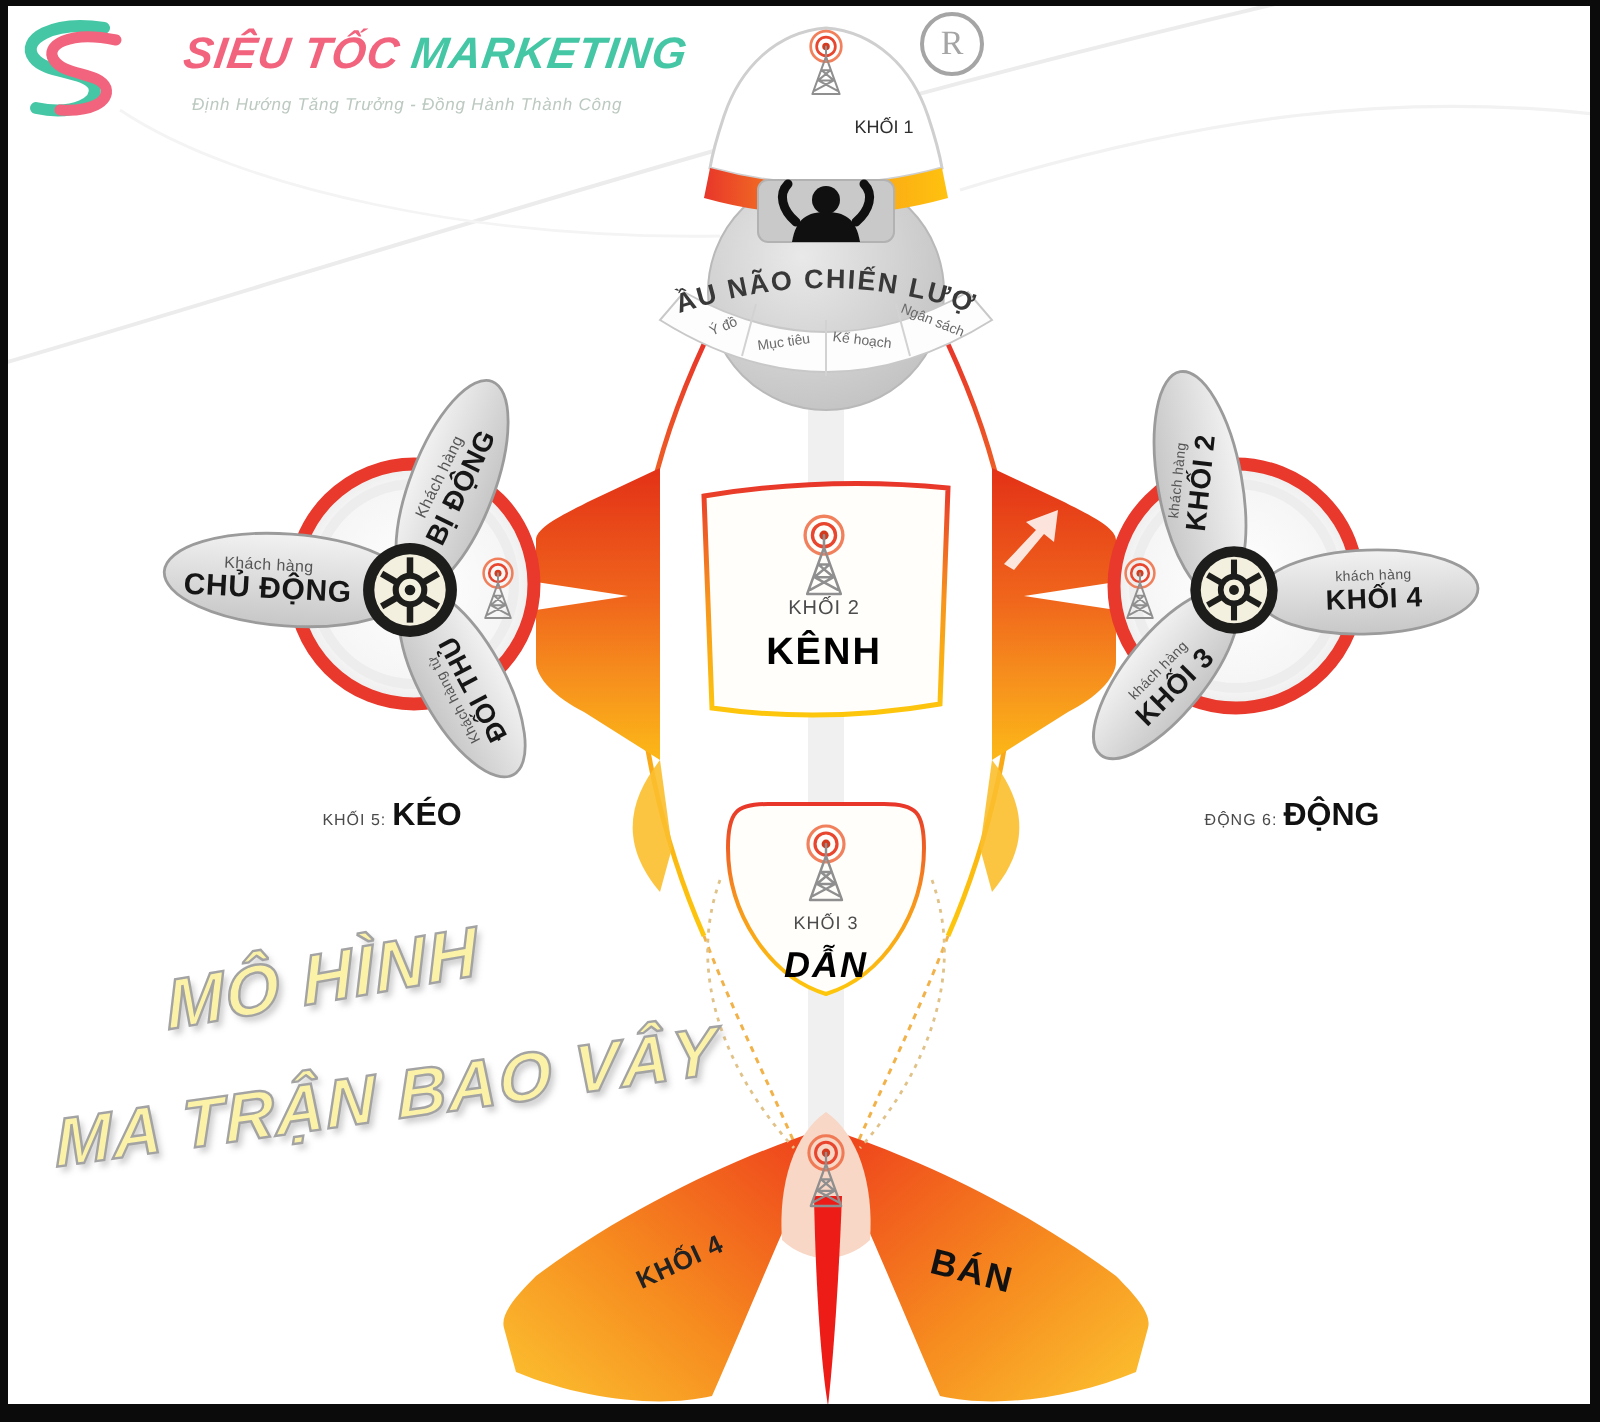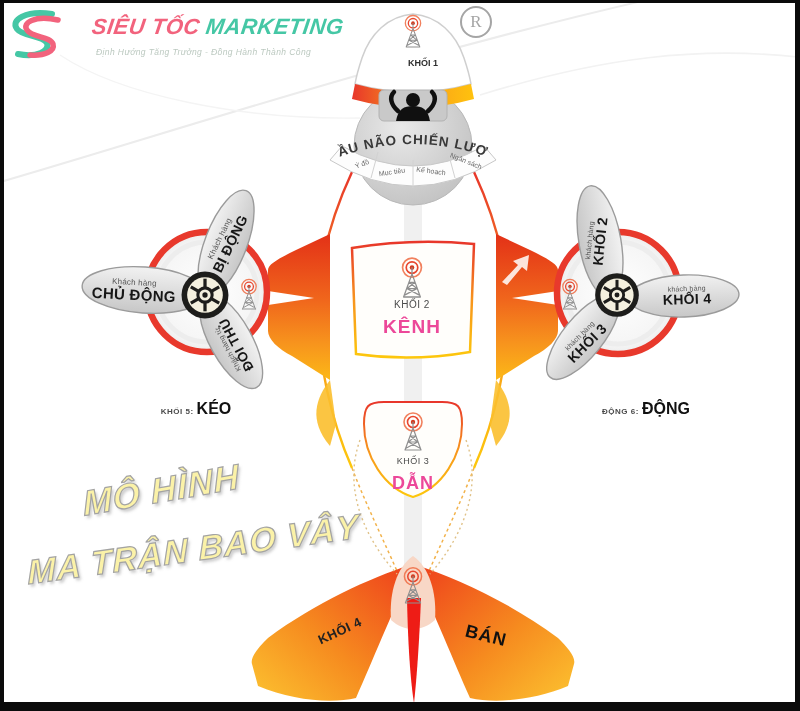--- a/index.html
+++ b/index.html
@@ -14,24 +14,24 @@
   #frame-right{right:0;top:0;width:5px;height:711px;}
   svg{position:absolute;left:0;top:0;}
   .lbl{
     position:absolute;transform:translate(-50%,-50%);
     text-align:center;white-space:nowrap;line-height:1.05;z-index:20;color:#1a1a1a;
   }
   .lbl .small{display:block;font-size:8px;color:#555;font-weight:400;letter-spacing:.2px;}
   .lbl .bold{display:block;font-weight:800;color:#161616;}
   .blade-label .bold{font-size:14px;letter-spacing:.3px;}
   .caption{font-size:16px;font-weight:800;color:#111;}
-  .caption .cap-small{font-size:8px;font-weight:700;color:#4a4a4a;margin-right:3px;letter-spacing:.5px;}
+  .caption .cap-small{font-size:8px;font-weight:400;color:#4a4a4a;margin-right:3px;letter-spacing:.5px;}
   .seg-label{font-size:7px;color:#6a6a6a;z-index:21;}
   .box-block{font-size:10px;color:#4c4c4c;letter-spacing:.5px;}
-  .box-name{font-size:19px;font-weight:800;color:#ec4899;letter-spacing:1px;}
+  .box-name{font-size:19px;font-weight:800;color:#000000;letter-spacing:1px;}
   #brand{position:absolute;left:92px;top:14px;z-index:30;transform:skewX(-8deg);}
   #brand .b1{font-style:italic;font-weight:900;font-size:22px;color:#f2637d;letter-spacing:.5px;}
   #brand .b2{font-style:italic;font-weight:900;font-size:22px;color:#45c7a5;margin-left:6px;letter-spacing:.5px;}
   #tagline{position:absolute;left:96px;top:47px;font-size:8.5px;color:#bcc9c0;letter-spacing:.4px;z-index:30;font-style:italic;}
   #regmark{
     position:absolute;left:460px;top:6px;width:28px;height:28px;border:2.5px solid #a5a5a5;
     border-radius:50%;display:flex;align-items:center;justify-content:center;
     font-family:"Liberation Serif",serif;font-size:17px;color:#a5a5a5;z-index:30;
   }
   .wm{
@@ -224,32 +224,32 @@
       <use href="#antenna" transform="translate(570,293) scale(0.8)"></use>
     </g>
   </svg>
 
   <div id="brand">
     <span class="b1">SIÊU TỐC</span><span class="b2">MARKETING</span>
   </div>
   <div id="tagline">Định Hướng Tăng Trưởng - Đồng Hành Thành Công</div>
   <div id="regmark">R</div>
 
-  <div class="lbl" style="left:403px;top:64px;font-size:9px;font-weight:700;color:#2e2e2e;padding-left:40px;">KHỐI 1</div>
+  <div class="lbl" style="left:422px;top:64px;font-size:9px;font-weight:400;color:#2e2e2e;padding-left:40px;">KHỐI 1</div>
 
   <div class="lbl seg-label" style="left:362px;top:164px;transform:translate(-50%,-50%) rotate(-22deg);">Ý đồ</div>
   <div class="lbl seg-label" style="left:392px;top:172px;transform:translate(-50%,-50%) rotate(-8deg);">Mục tiêu</div>
   <div class="lbl seg-label" style="left:431px;top:171px;transform:translate(-50%,-50%) rotate(7deg);">Kế hoạch</div>
   <div class="lbl seg-label" style="left:466px;top:161px;transform:translate(-50%,-50%) rotate(22deg);">Ngân sách</div>
 
   <div class="lbl box-block" style="left:412px;top:305px;">KHỐI 2</div>
   <div class="lbl box-name" style="left:412px;top:327px;">KÊNH</div>
 
   <div class="lbl box-block" style="left:413px;top:462px;font-size:9px;">KHỐI 3</div>
-  <div class="lbl box-name" style="left:413px;top:483px;font-size:18px;">DẪN</div>
+  <div class="lbl box-name" style="left:413px;top:483px;font-size:18px;font-style:italic;">DẪN</div>
 
   <div class="lbl" style="left:340px;top:631px;font-size:13px;font-weight:800;color:#222;transform:translate(-50%,-50%) rotate(-25deg);letter-spacing:.5px;">KHỐI 4</div>
   <div class="lbl" style="left:486px;top:636px;font-size:18px;font-weight:800;color:#111;transform:translate(-50%,-50%) rotate(14deg);letter-spacing:1px;">BÁN</div>
 
   <div class="lbl blade-label" style="left:134px;top:291px;transform:translate(-50%,-50%) rotate(3deg);">
     <span class="small">Khách hàng</span>
     <span class="bold" style="font-size:15px;">CHỦ ĐỘNG</span>
   </div>
   <div class="lbl blade-label" style="left:227px;top:242px;transform:translate(-50%,-50%) rotate(-64deg);">
     <span class="small">Khách hàng</span>

